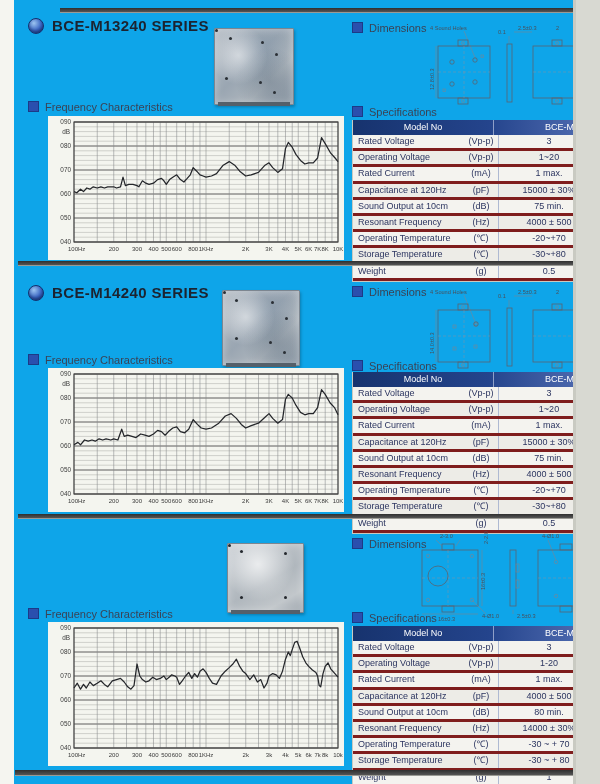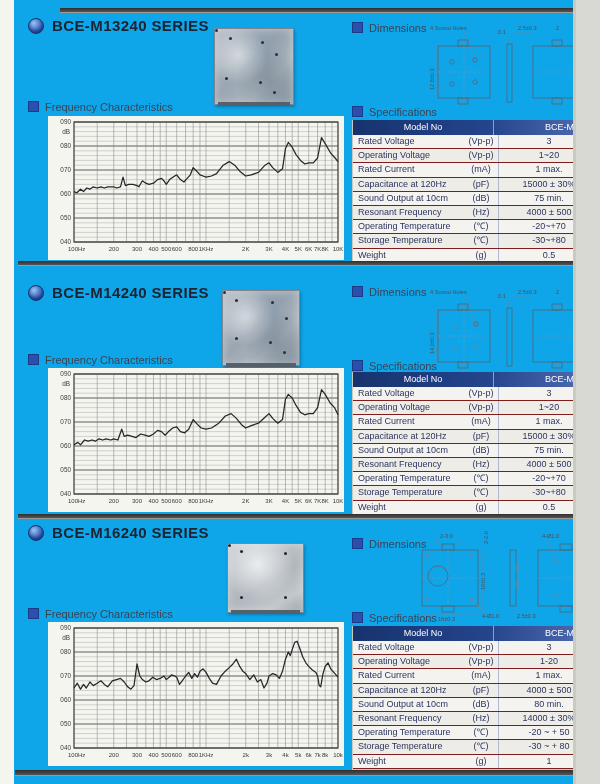--- a/index.html
+++ b/index.html
@@ -28,21 +28,21 @@
            linear-gradient(135deg,#b7bec6 0%,#9aa6b2 45%,#aeb6bd 70%,#8e9aa6 100%);
          box-shadow:1px 2px 3px rgba(0,0,0,.25), inset 0 0 8px rgba(255,255,255,.35);}
   .photo .dots{position:absolute;left:0;top:0;width:3px;height:3px;}
   .photo .base{position:absolute;left:4%;bottom:-2px;width:92%;height:4px;background:#55606a;}
   
   .spec-table{width:246px;background:#f4f3ef;border:1px solid #c9c9c0;border-top:none;font-size:9px;color:#2c3560;}
   .spec-head{display:flex;height:15px;line-height:15px;color:#fff;font-size:9px;
              background:linear-gradient(90deg,#17336e 0%,#24448c 55%,#5570b5 100%);gap:46px;}
   .spec-head .mh{flex:0 0 140px;text-align:center;border-right:1px solid #8fa0c8;}
   .spec-head .mv{flex:1;text-align:right;}
-  .spec-row{display:flex;height:13.2px;line-height:13.2px;border-bottom:1px solid #7f1d1d;}
+  .spec-row{display:flex;height:13.2px;line-height:13.2px;border-bottom:3px solid #7f1d1d;}
   .spec-row:nth-child(odd){background:#edece7;}
   .spec-row .lbl{flex:0 0 106px;padding-left:5px;white-space:nowrap;overflow:hidden;}
   .spec-row .unit{flex:0 0 34px;text-align:center;}
   .spec-row .val{flex:1;text-align:center;border-left:1px solid #aeb9d2;}
   
   svg text{font-family:"Liberation Sans",sans-serif;}
   .chart{background:#f4f5ef;}
   .dim-svg .ln{stroke:#5b6370;fill:none;stroke-width:.8;}
   .dim-svg .thin{stroke:#7c8492;fill:none;stroke-width:.6;}
   .dim-svg .dash{stroke:#8a93a0;fill:none;stroke-width:.5;stroke-dasharray:3 2;}
@@ -425,24 +425,20 @@
       </div>
       <div class="spec-row">
         <div class="lbl">Weight</div>
         <div class="unit">(g)</div>
         <div class="val">0.5</div>
       </div>
     </div>
 
   <div class="bar" style="left:18px;top:514px;width:582px;height:4px;"></div>
 
-  <div class="abs series-title" style="left:28px;top:524px;">
-    <div class="sphere"></div>
-    <span>BCE-M16240 SERIES</span>
-  </div>
   <div class="abs photo" style="left:227px;top:543px;width:75px;height:68px;background:
       radial-gradient(circle at 40% 30%, rgba(255,255,255,.7), rgba(255,255,255,0) 55%),
       linear-gradient(150deg,#c8cdd2 0%,#b0b7bd 55%,#c2c7cb 80%,#9aa2aa 100%);">
     <span class="dots" style="background:#24282d;border-radius:50%;box-shadow:12px 6px 0 #24282d,56px 8px 0 #24282d,12px 52px 0 #24282d,56px 52px 0 #24282d;"></span>
     <span class="base"></span>
   </div>
   <div class="abs h-blue" style="left:28px;top:608px;">
     <div class="sq"></div>
     <span>Frequency Characteristics</span>
   </div>
@@ -605,21 +601,21 @@
         <div class="val">80 min.</div>
       </div>
       <div class="spec-row">
         <div class="lbl">Resonant Frequency</div>
         <div class="unit">(Hz)</div>
         <div class="val">14000 ± 30%</div>
       </div>
       <div class="spec-row">
         <div class="lbl">Operating Temperature</div>
         <div class="unit">(℃)</div>
-        <div class="val">-20 ~ + 50</div>
+        <div class="val">-30 ~ + 70</div>
       </div>
       <div class="spec-row">
         <div class="lbl">Storage Temperature</div>
         <div class="unit">(℃)</div>
         <div class="val">-30 ~ + 80</div>
       </div>
       <div class="spec-row">
         <div class="lbl">Weight</div>
         <div class="unit">(g)</div>
         <div class="val">1</div>

